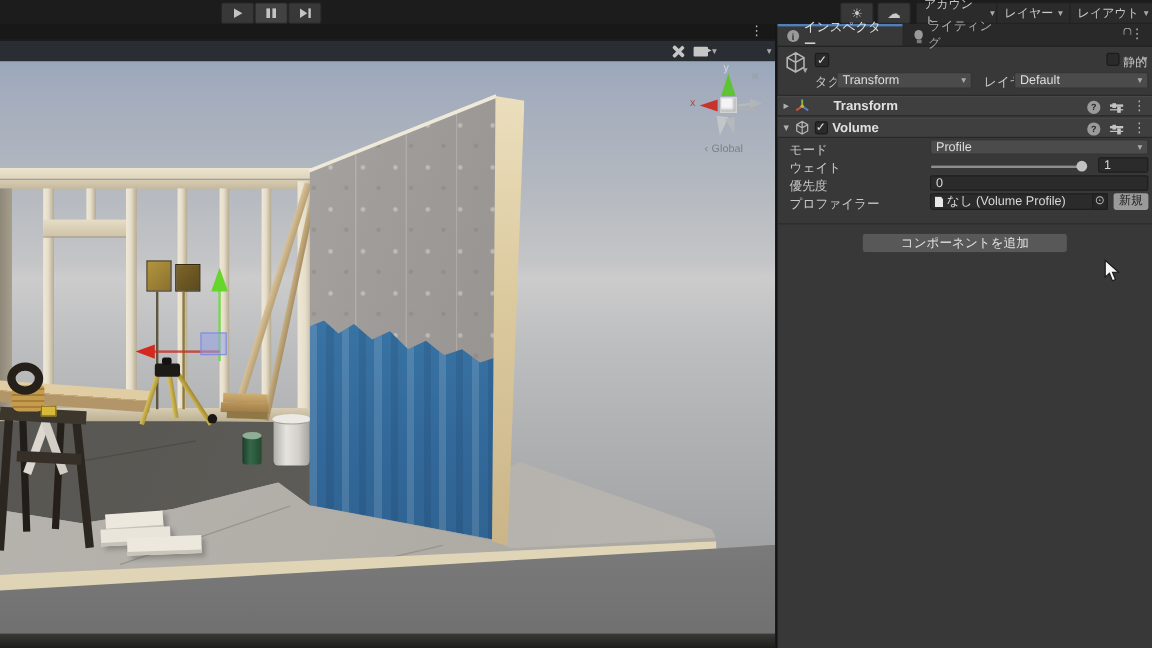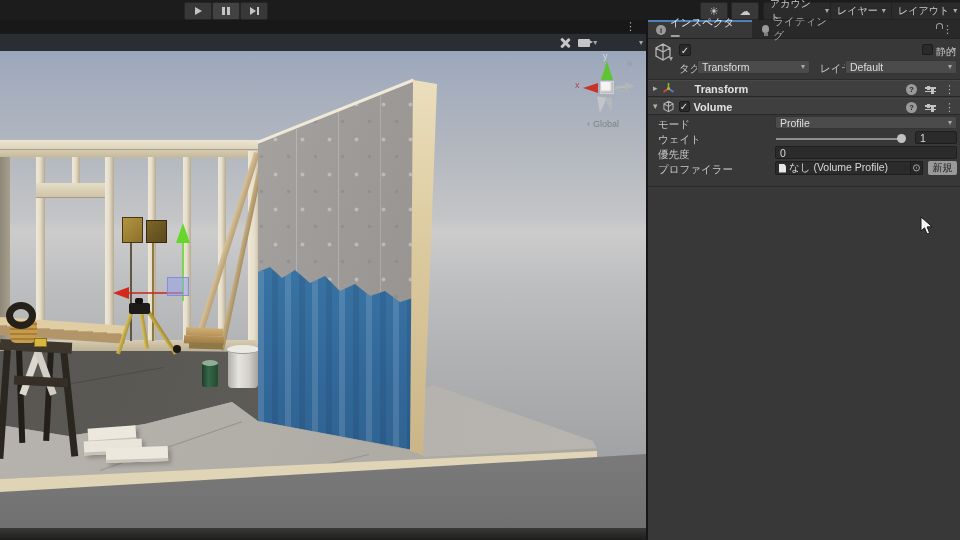--- a/index.html
+++ b/index.html
@@ -356,17 +356,19 @@
       <span style="white-space:nowrap;overflow:hidden;text-align:center;">なし (Volume Profile)</span>
     </div>
     <div class="abs" style="left:262px;top:46px;width:13px;height:14px;background:#262626;border:1px solid #1e1e1e;box-sizing:border-box;color:#b8b8b8;font-size:10px;text-align:center;line-height:12px;">
       <span>⊙</span>
     </div>
     <div class="abs" style="left:280px;top:46px;width:29px;height:14px;background:#9a9a9a;border-radius:2px;color:#1f1f1f;font-size:10px;text-align:center;line-height:14px;">新規</div>
   </div>
 
   <div class="abs" style="left:0;top:166px;width:312px;height:1px;background:#2c2c2c;"></div>
 
+  <div class="abs" style="left:70px;top:174px;width:172px;height:17px;background:#585858;border:1px solid #3a3a3a;border-radius:3px;
+              color:#e0e0e0;font-size:10.5px;text-align:center;line-height:17px;box-sizing:border-box;">コンポーネントを追加</div>
 </div>
 
 <svg id="cursor" class="abs" style="left:920px;top:216px;" width="14" height="20" viewBox="0 0 14 20">
   <path d="M1 1 L1 15 L4.5 11.8 L7 18 L9.6 16.9 L7.1 10.9 L12 10.7 Z" fill="#f5f5f5" stroke="#1a1a1a" stroke-width="1"></path>
 </svg>
 
 </body></html>

